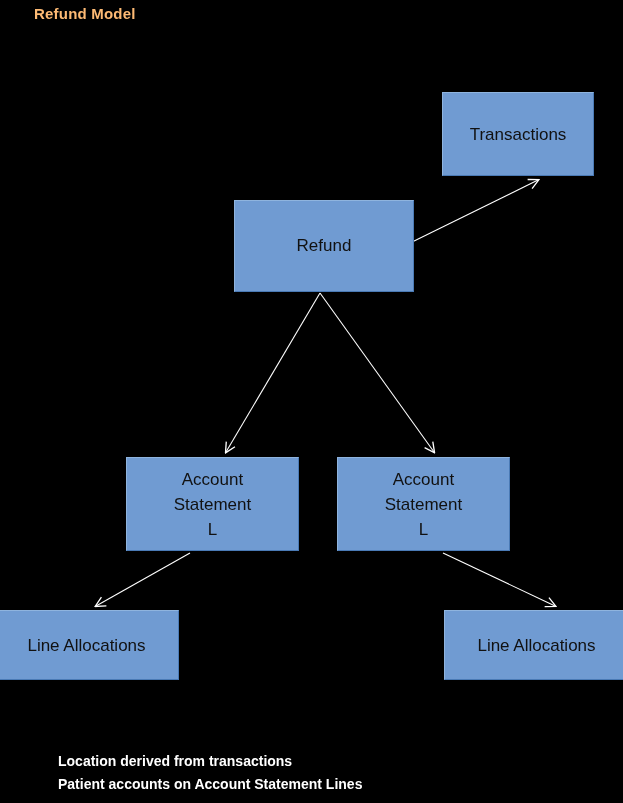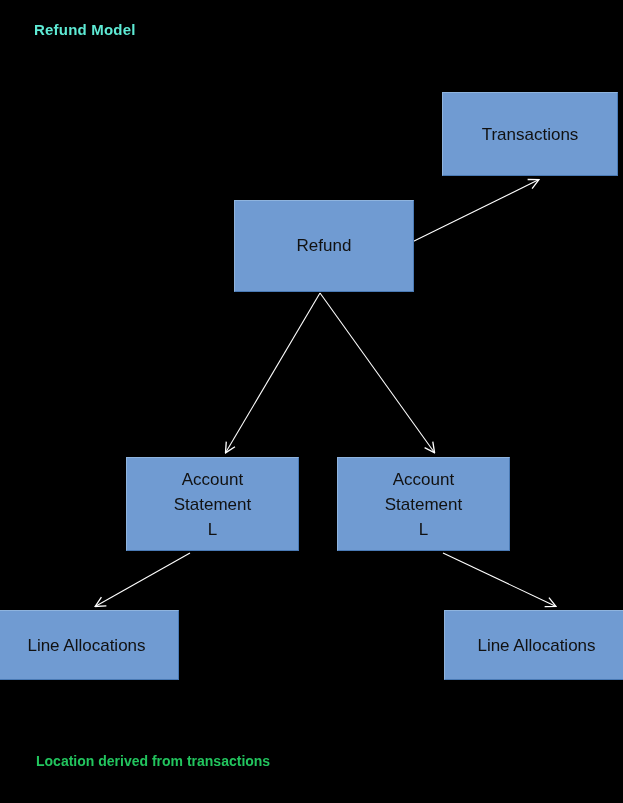--- a/index.html
+++ b/index.html
@@ -14,31 +14,31 @@
   #canvas {
     position: relative;
     width: 623px;
     height: 803px;
     background: #000000;
     overflow: hidden;
   }
   .diagram-title {
     position: absolute;
     left: 34px;
-    top: 21px;
-    color: #5eead4;
+    top: 5px;
+    color: #fdba74;
     font-size: 15px;
     font-weight: bold;
     letter-spacing: 0.2px;
     white-space: nowrap;
   }
   .footer-note {
     position: absolute;
-    left: 36px;
-    color: #22c55e;
+    left: 58px;
+    color: #ffffff;
     font-size: 14px;
     font-weight: bold;
     white-space: nowrap;
   }
   .footer-line-1 { top: 753px; }
   .footer-line-2 { top: 776px; }
 
   .node {
     position: absolute;
     box-sizing: border-box;
@@ -54,21 +54,21 @@
     flex-direction: column;
     align-items: center;
     justify-content: center;
     white-space: nowrap;
   }
   .node .node-line { display: block; }
 
   #node-transactions {
     left: 442px;
     top: 92px;
-    width: 176px;
+    width: 152px;
     height: 84px;
   }
   #node-refund {
     left: 234px;
     top: 200px;
     width: 180px;
     height: 92px;
   }
   #node-refund .node-line { line-height: 28px; }
   #node-acct-stmt-left {
@@ -156,14 +156,15 @@
 
   <div class="node" id="node-line-alloc-left">
     <span class="node-line">Line Allocations</span>
   </div>
 
   <div class="node" id="node-line-alloc-right">
     <span class="node-line">Line Allocations</span>
   </div>
 
   <div class="footer-note footer-line-1">Location derived from transactions</div>
+  <div class="footer-note footer-line-2">Patient accounts on Account Statement Lines</div>
 
 </div>
 
 </body></html>

